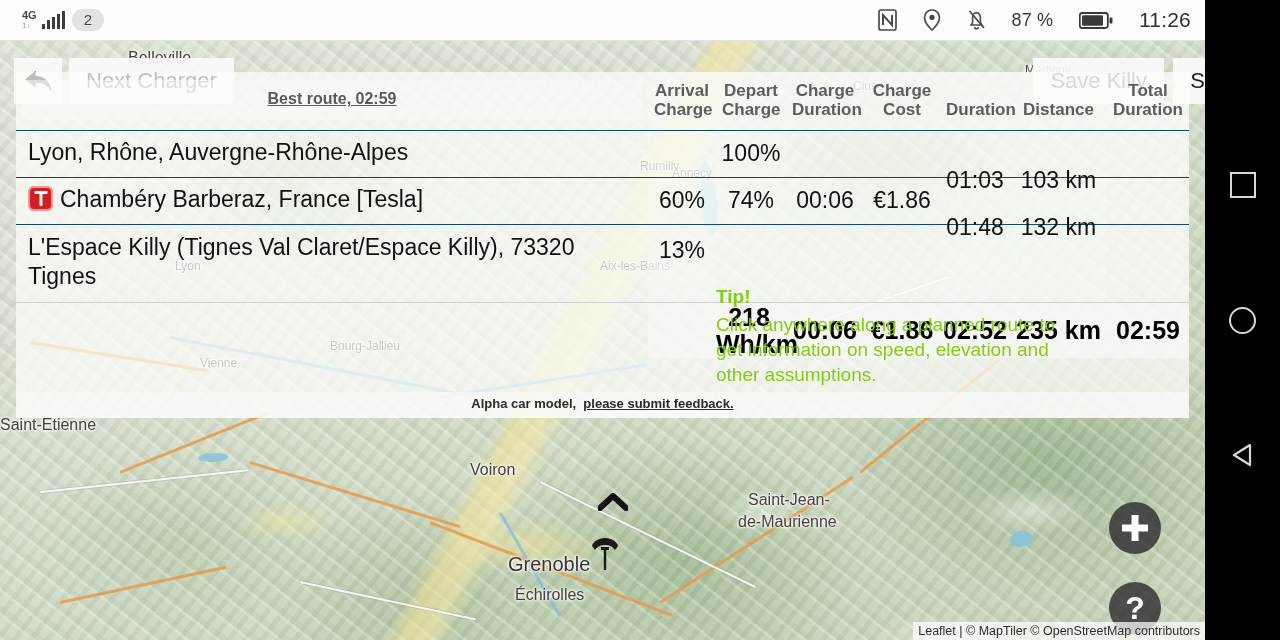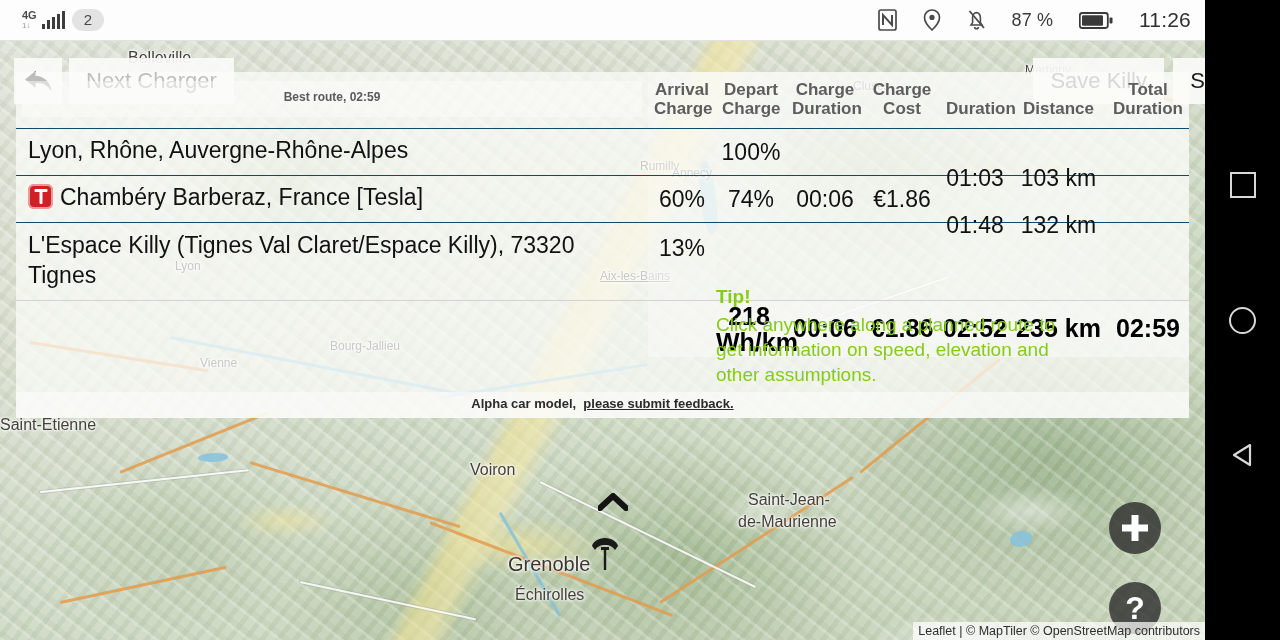--- a/index.html
+++ b/index.html
@@ -123,22 +123,22 @@
   col.c-dist  { width: 97px; }
   col.c-tdur  { width: 82px; }
 
   .hdr th {
     color: #5d5d5d; font-size: 17px; font-weight: bold; text-align: center;
     line-height: 1.12; padding: 8px 6px 10px; height: 50px;
     background: rgba(250,250,248,.42);
   }
   .hdr th.name-h { background: transparent; }
   .best {
-    color: #5a5a5a; font-size: 12px; font-weight: bold; text-align: center;
-    background: rgba(252,252,250,.52); padding: 10px 0 12px;
+    color: #5a5a5a; font-size: 16px; font-weight: bold; text-align: center;
+    background: rgba(252,252,250,.52); padding: 10px 0 12px; text-decoration: underline;
   }
   .rrow td {
     border-top: 1px solid #0c4a6e; font-size: 23px; color: #111; height: 47px;
     background: rgba(250,250,248,.38);
   }
   .rrow td.nm {
     text-align: left; padding: 6px 10px 8px 12px; font-size: 23px; background: transparent;
     line-height: 1.28;
   }
   .rrow td.num { text-align: center; padding: 2px 5px; }
@@ -246,21 +246,21 @@
     <div class="river" style="left:440px;top:355px;width:210px;transform:rotate(-9deg);"></div>
     <div class="river" style="left:500px;top:470px;width:120px;transform:rotate(60deg);"></div>
 
     <div id="map-labels">
         <div class="map-label mid" style="left: 128px; top: 8px;">Belleville</div>
         <div class="map-label" style="left: 853px; top: 38px;">Cluses</div>
         <div class="map-label" style="left: 1025px; top: 22px;">Martigny</div>
         <div class="map-label" style="left: 640px; top: 118px;">Rumilly</div>
         <div class="map-label" style="left: 672px; top: 125px;">Annecy</div>
         <div class="map-label" style="left: 175px; top: 218px;">Lyon</div>
-        <div class="map-label" style="left: 600px; top: 228px; text-decoration: underline;">Aix-les-Bains</div>
+        <div class="map-label" style="left: 600px; top: 218px;">Aix-les-Bains</div>
         <div class="map-label" style="left: 330px; top: 298px;">Bourg-Jallieu</div>
         <div class="map-label" style="left: 200px; top: 315px;">Vienne</div>
         <div class="map-label mid" style="left: 0px; top: 375px;">Saint-Etienne</div>
         <div class="map-label mid" style="left: 470px; top: 420px;">Voiron</div>
         <div class="map-label big" style="left: 508px; top: 512px;">Grenoble</div>
         <div class="map-label mid" style="left: 515px; top: 545px;">Échirolles</div>
         <div class="map-label mid" style="left: 748px; top: 450px;">Saint-Jean-</div>
         <div class="map-label mid" style="left: 738px; top: 472px;">de-Maurienne</div>
       </div>
 

